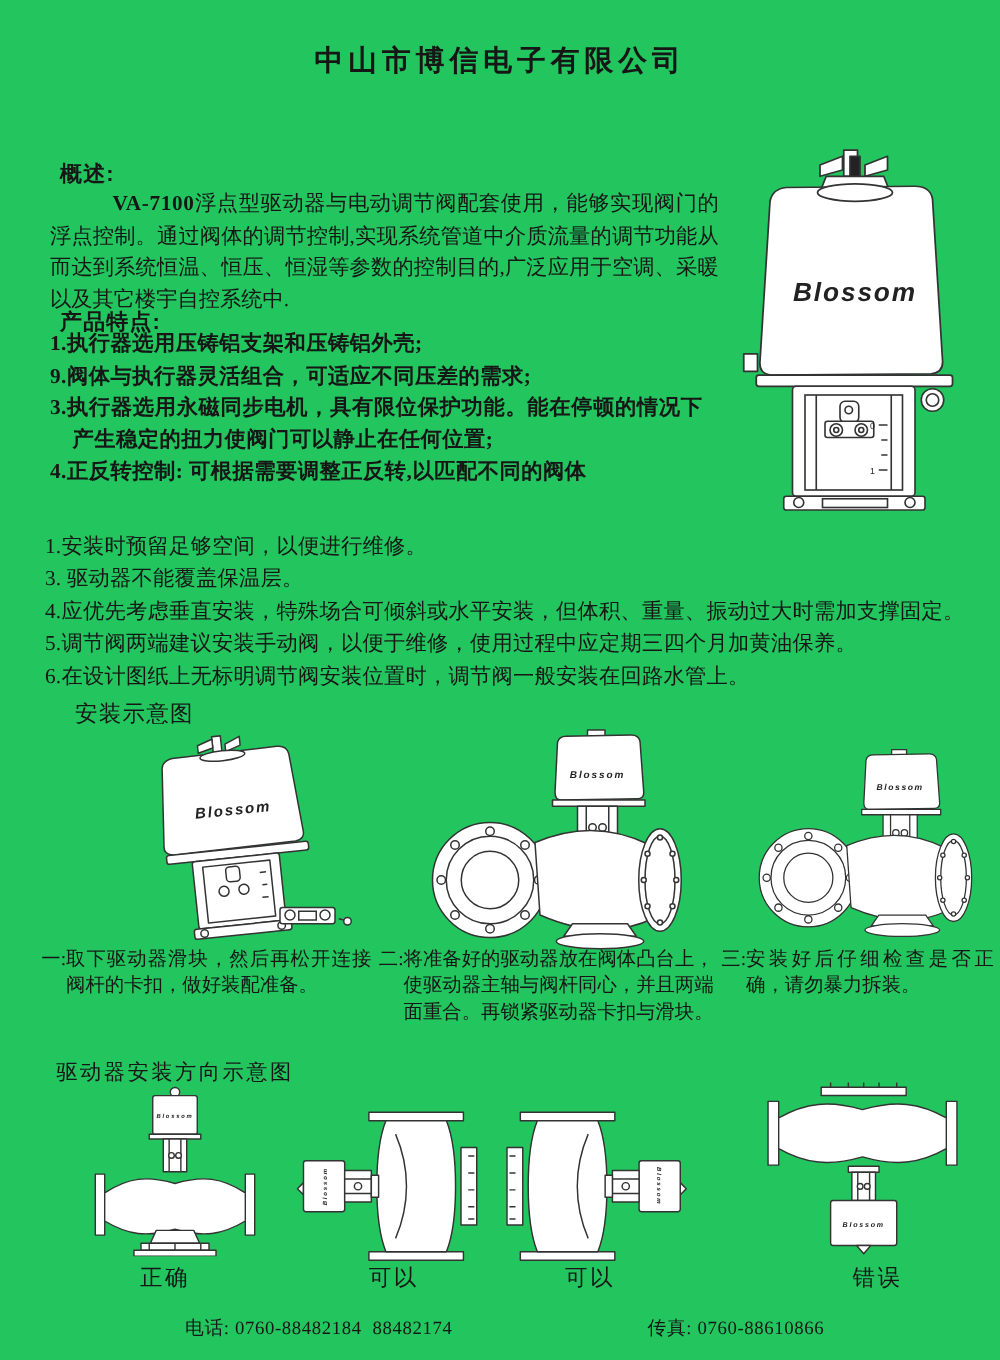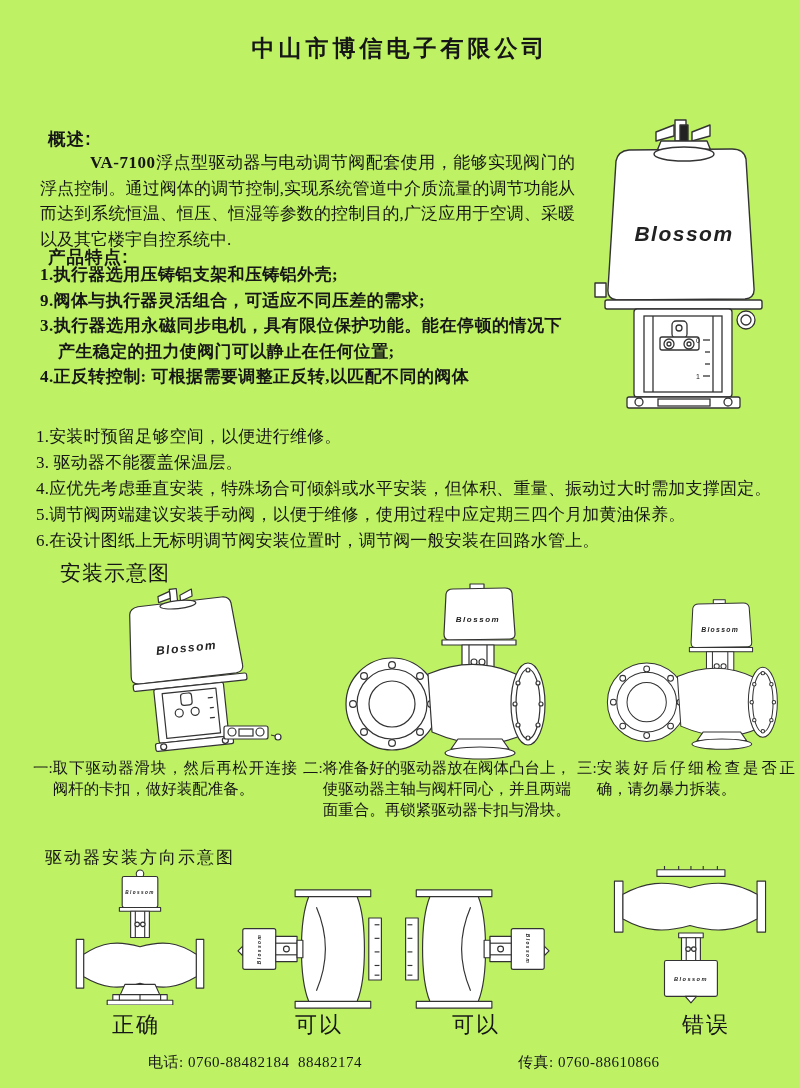--- a/index.html
+++ b/index.html
@@ -1,19 +1,19 @@
 <!DOCTYPE html>
 <html><head>
 <meta charset="utf-8">
 <style>
   * { margin:0; padding:0; box-sizing:border-box; }
   html,body { background:#e8e8e8; }
   .page {
     position:relative; width:800px; height:1088px; margin:0 auto;
-    background:#bef264; color:#161616; overflow:hidden;
+    background:#22c55e; color:#161616; overflow:hidden;
     font-family:"Liberation Serif", serif;
   }
   .abs { position:absolute; }
   .doc-title {
     top:33px; left:0; width:100%; text-align:center;
     font-family:"Liberation Sans", sans-serif;
     font-size:23px; font-weight:bold; letter-spacing:4px;
   }
   .doc-subtitle {
     top:66px; left:0; width:100%; text-align:center;
@@ -22,26 +22,26 @@
   }
   .sec-heading {
     font-family:"Liberation Sans", sans-serif;
     font-size:17.5px; font-weight:bold; letter-spacing:1px;
   }
   .body-text { font-size:17px; line-height:25.5px; text-align:justify; }
   .overview-para { text-indent:2em; }
   .overview-para b { font-family:Liberation Serif, serif; letter-spacing:.5px;margin-left:16px; }
   .feature-item { padding-left:18px; text-indent:-18px; letter-spacing:.4px; }
   .install-item { line-height:26px; letter-spacing:.2px; white-space:pre-wrap; }
-  .diagram-label { font-size:21px; letter-spacing:1px; }
+  .diagram-label { font-size:18px; letter-spacing:1px; }
   .step { display:flex; font-size:15.5px; line-height:21px; }
   .step .num { flex:none; }
   .step .txt { flex:1; text-align:justify; }
   .dir-heading { font-size:17px; letter-spacing:2px; }
-  .dir-label { font-size:22px; letter-spacing:2px; }
+  .dir-label { font-size:18px; letter-spacing:2px; }
   .footer-line { font-size:15px; white-space:pre; letter-spacing:.5px; }
   svg { display:block; }
   svg text { font-family:"Liberation Sans", sans-serif; }
   .logo-text { font-style:italic; font-weight:bold; letter-spacing:1.5px; fill:#222; }
 </style>
 </head>
 <body>
 
 <div class="page">
 

